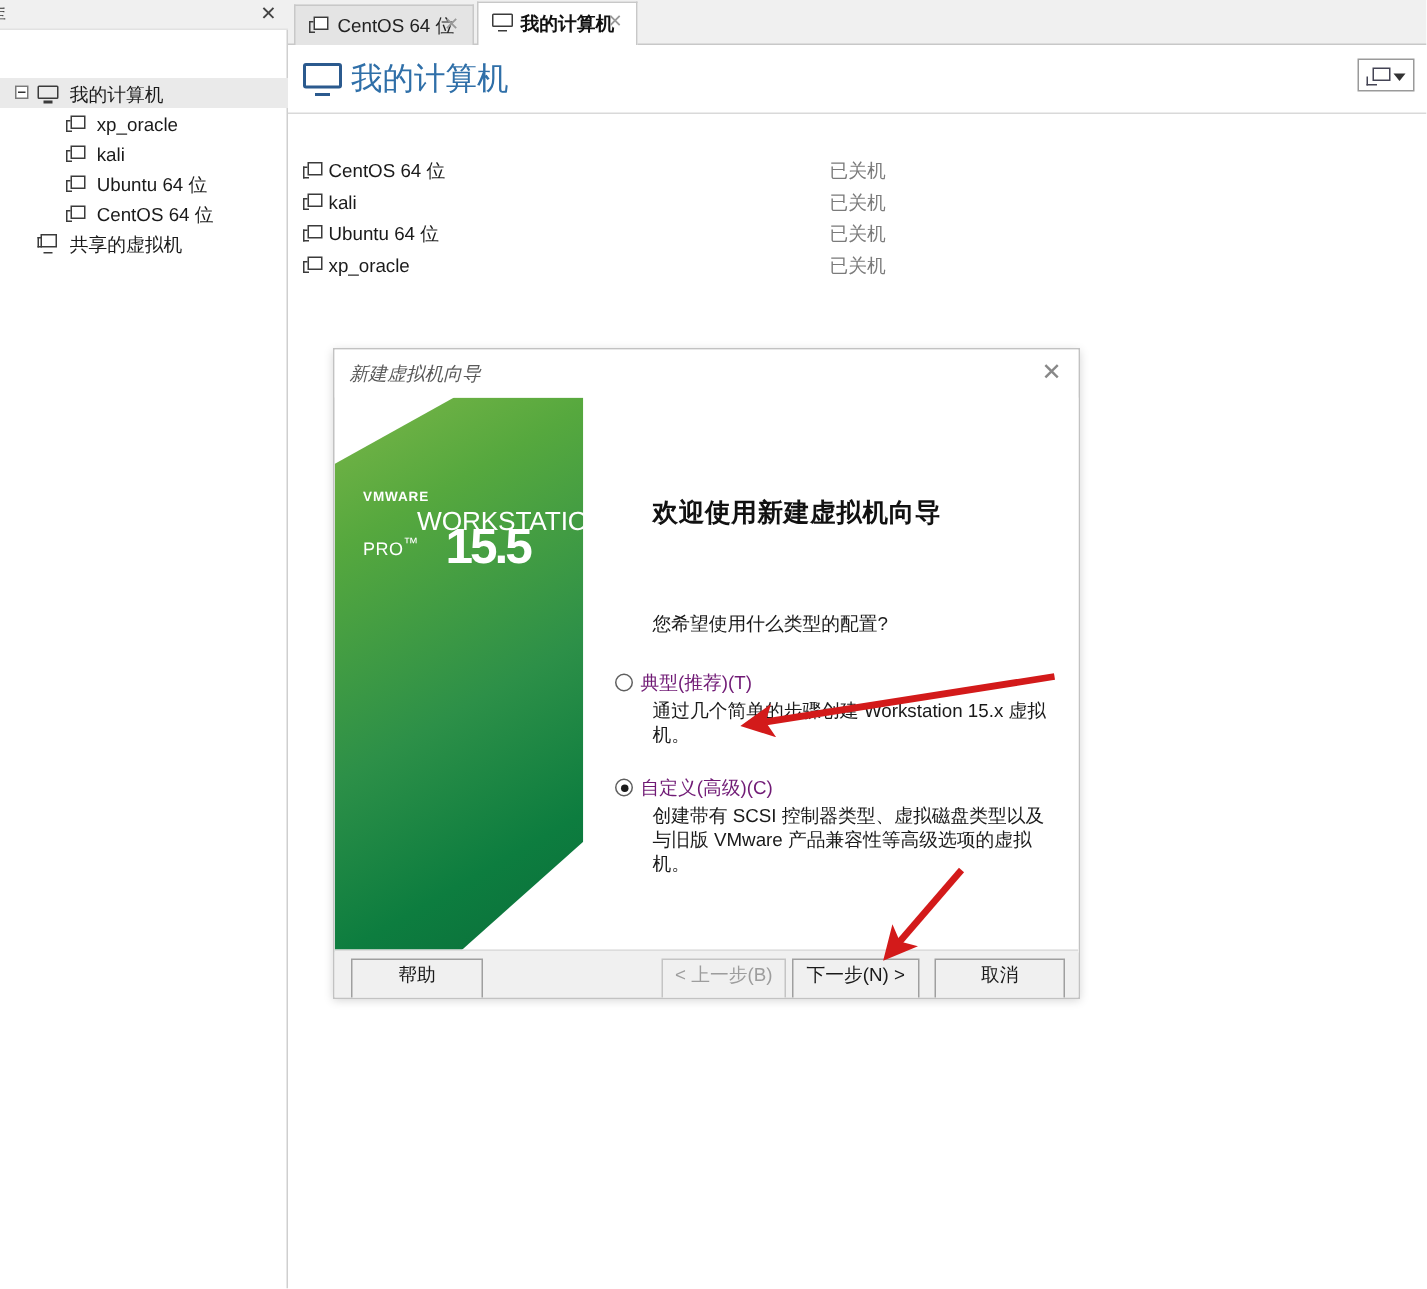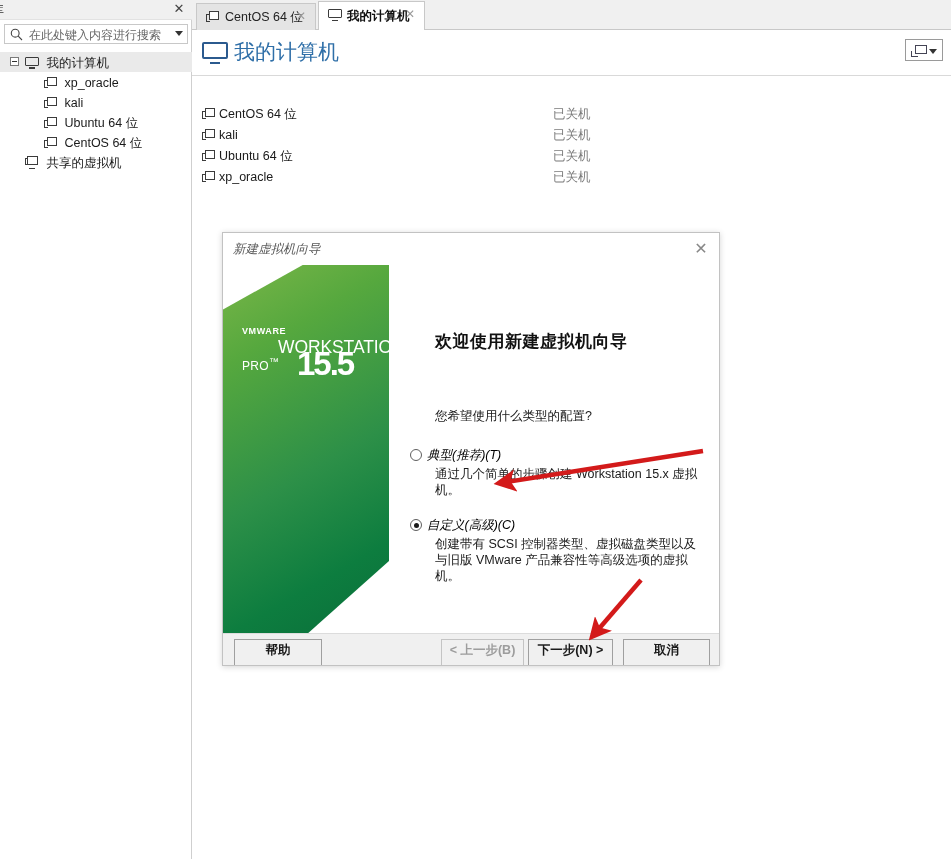--- a/index.html
+++ b/index.html
@@ -510,24 +510,23 @@
     position: absolute;
     left: 2.5px; top: 2.5px;
     width: 5px; height: 5px;
     border-radius: 50%;
     background: #1a1a1a;
   }
   .opt-label {
     position: absolute;
     left: 17px; top: 0;
     font-size: 12.5px;
-    color: #000000;
-    white-space: nowrap;
-    cursor: pointer;
-    font-style: italic;
+    color: #701a75;
+    white-space: nowrap;
+    cursor: pointer;
   }
   .opt-desc {
     position: absolute;
     left: 25px; top: 19px;
     width: 268px;
     font-size: 12.5px;
     color: #1a1a1a;
     line-height: 16px;
   }
 
@@ -546,21 +545,20 @@
     line-height: 20px;
     text-align: center;
     font-size: 12.5px;
     font-family: inherit;
     color: #1a1a1a;
     background: #f0f0f0;
     border: 1px solid #9f9f9f;
     box-sizing: border-box;
     cursor: pointer;
     white-space: nowrap;
-    font-weight: bold;
   }
   .wbtn.disabled { color: #9d9d9d; border-color: #c4c4c4; cursor: default; }
   #btn-help { left: 11px; width: 88px; }
   #btn-back { left: 218px; width: 83px; }
   #btn-next { left: 305px; width: 85px; }
   #btn-cancel { left: 400px; width: 87px; }
 
   
   #arrows {
     position: absolute;
@@ -572,28 +570,20 @@
 </head>
 <body>
 
 <div id="library-panel">
 
   <div id="library-titlebar">
     <span id="library-title">库</span>
     <span id="library-close">✕</span>
   </div>
 
-  <div id="search-row">
-    <svg id="search-icon" viewBox="0 0 13 13">
-      <circle cx="5.2" cy="5.2" r="3.9" fill="none" stroke="#444" stroke-width="1.1"></circle>
-      <line x1="8.2" y1="8.2" x2="12" y2="12" stroke="#444" stroke-width="1.1"></line>
-    </svg>
-    <input id="search-input" type="text" placeholder="在此处键入内容进行搜索" style="">
-    <span id="search-caret"></span>
-  </div>
 
   <div id="tree">
 
     <div class="tree-row row-root sel-bg">
       <span class="expander"></span>
       <span class="ico-monitor tw"><i></i><b></b></span>
       <span class="lbl">我的计算机</span>
     </div>
 
     <div class="tree-row row-child">

